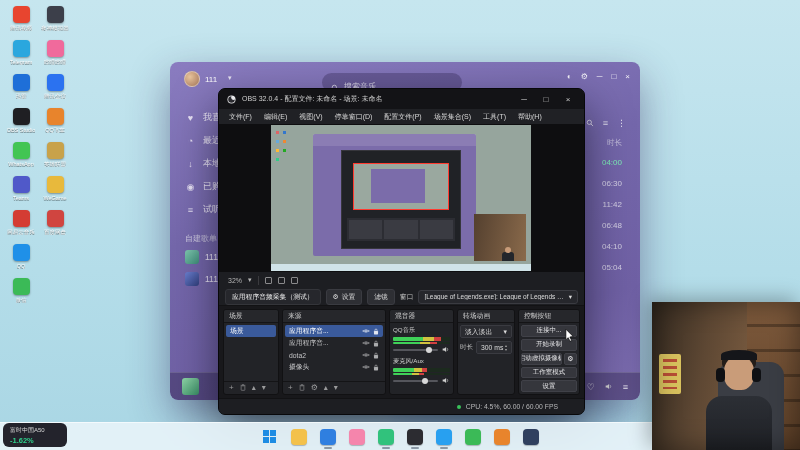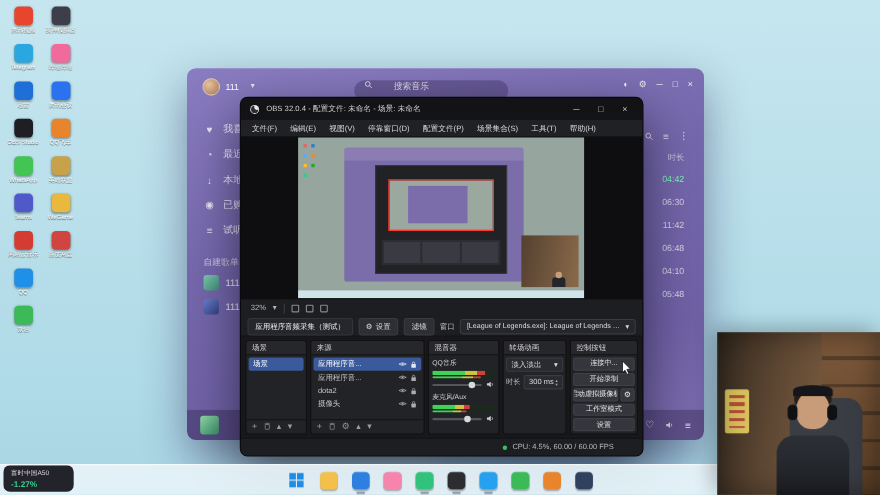--- a/index.html
+++ b/index.html
@@ -22,21 +22,21 @@
 
   
   .music{position:absolute;left:170px;top:62px;width:470px;height:338px;border-radius:8px;z-index:2;
          background:linear-gradient(165deg,#8a7cc0 0%,#7467ab 40%,#6f60a4 75%,#7b6cae 100%);
          box-shadow:0 16px 40px rgba(40,28,80,.45);overflow:hidden}
   .m-avatar{position:absolute;left:14px;top:9px;width:16px;height:16px;border-radius:50%;
             background:radial-gradient(circle at 35% 35%,#e8c49c,#a5765a);border:1px solid rgba(255,255,255,.4)}
   .m-name{position:absolute;left:35px;top:13px;font-size:8px;color:#fff}
   .m-caret{position:absolute;left:58px;top:12px;font-size:7px;color:rgba(255,255,255,.8)}
   .m-search{position:absolute;left:152px;top:11px;width:140px;height:19px;border-radius:10px;
-            background:rgba(28,18,58,.28);display:flex;align-items:flex-start;gap:19px;padding:0 9px;color:rgba(255,255,255,.75)}
+            background:rgba(28,18,58,.28);display:flex;align-items:flex-end;gap:5px;padding:0 9px;color:rgba(255,255,255,.75)}
   .m-search-text{font-size:8px}
   .m-winctl{position:absolute;right:10px;top:10px;display:flex;gap:9px;color:rgba(255,255,255,.9);font-size:8px}
   .m-winctl span{cursor:pointer}
   .m-side{position:absolute;left:0;top:44px;width:132px;padding-left:15px}
   .m-nav-item{height:23px;display:flex;align-items:center;gap:7px;color:#efeaf9;cursor:pointer}
   .m-nav-icon{font-size:9px;width:11px;text-align:center;opacity:.92}
   .m-nav-label{font-size:9px}
   .m-plheader{margin-top:9px;height:16px;display:flex;align-items:center;gap:6px;color:rgba(255,255,255,.62);
               font-size:8px;width:100px;justify-content:space-between;padding-right:6px}
   .m-pl-item{height:22px;display:flex;align-items:center;gap:6px;color:#efeaf9;cursor:pointer}
@@ -315,36 +315,36 @@
     <svg viewBox="0 0 12 12" width="8" height="8">
         <circle cx="5" cy="5" r="3.2" fill="none" stroke="currentColor" stroke-width="1.3"></circle>
         <line x1="7.4" y1="7.4" x2="10.6" y2="10.6" stroke="currentColor" stroke-width="1.3"></line>
       </svg>
     <span>≡</span>
     <span>⋮</span>
   </div>
   <div class="m-listheader">时长</div>
   <div class="m-listwrap" id="track-list">
       <div class="m-track">
-        <span class="m-dur playing">04:42</span>
+        <span class="m-dur playing">04:00</span>
       </div>
       <div class="m-track">
         <span class="m-dur">06:30</span>
       </div>
       <div class="m-track">
         <span class="m-dur">11:42</span>
       </div>
       <div class="m-track">
         <span class="m-dur">06:48</span>
       </div>
       <div class="m-track">
         <span class="m-dur">04:10</span>
       </div>
       <div class="m-track">
-        <span class="m-dur">05:48</span>
+        <span class="m-dur">05:04</span>
       </div>
     </div>
   <div class="m-player">
     <div class="m-thumb"></div>
     <div class="m-picons">
       <span>♡</span>
       <span class="mx-spk">
         <svg viewBox="0 0 12 10" width="8" height="7">
             <path d="M1 3.5 H3.3 L6.2 1.2 V8.8 L3.3 6.5 H1 Z" fill="currentColor"></path>
             <path d="M7.8 3 Q9.4 5 7.8 7" stroke="currentColor" stroke-width="1" fill="none"></path>
@@ -603,21 +603,21 @@
   </div>
 
   <div class="obs-status">
     <span class="st-dot"></span>
     <span class="obs-status-text">CPU: 4.5%, 60.00 / 60.00 FPS</span>
   </div>
 </div>
 
 <div class="stock">
   <span class="stock-name">富时中国A50</span>
-  <span class="stock-change">-1.27%</span>
+  <span class="stock-change">-1.62%</span>
 </div>
 
 <div class="taskbar">
   <button class="tb-start">
     <span class="win-logo">
         <i></i>
         <i></i>
         <i></i>
         <i></i>
       </span>

